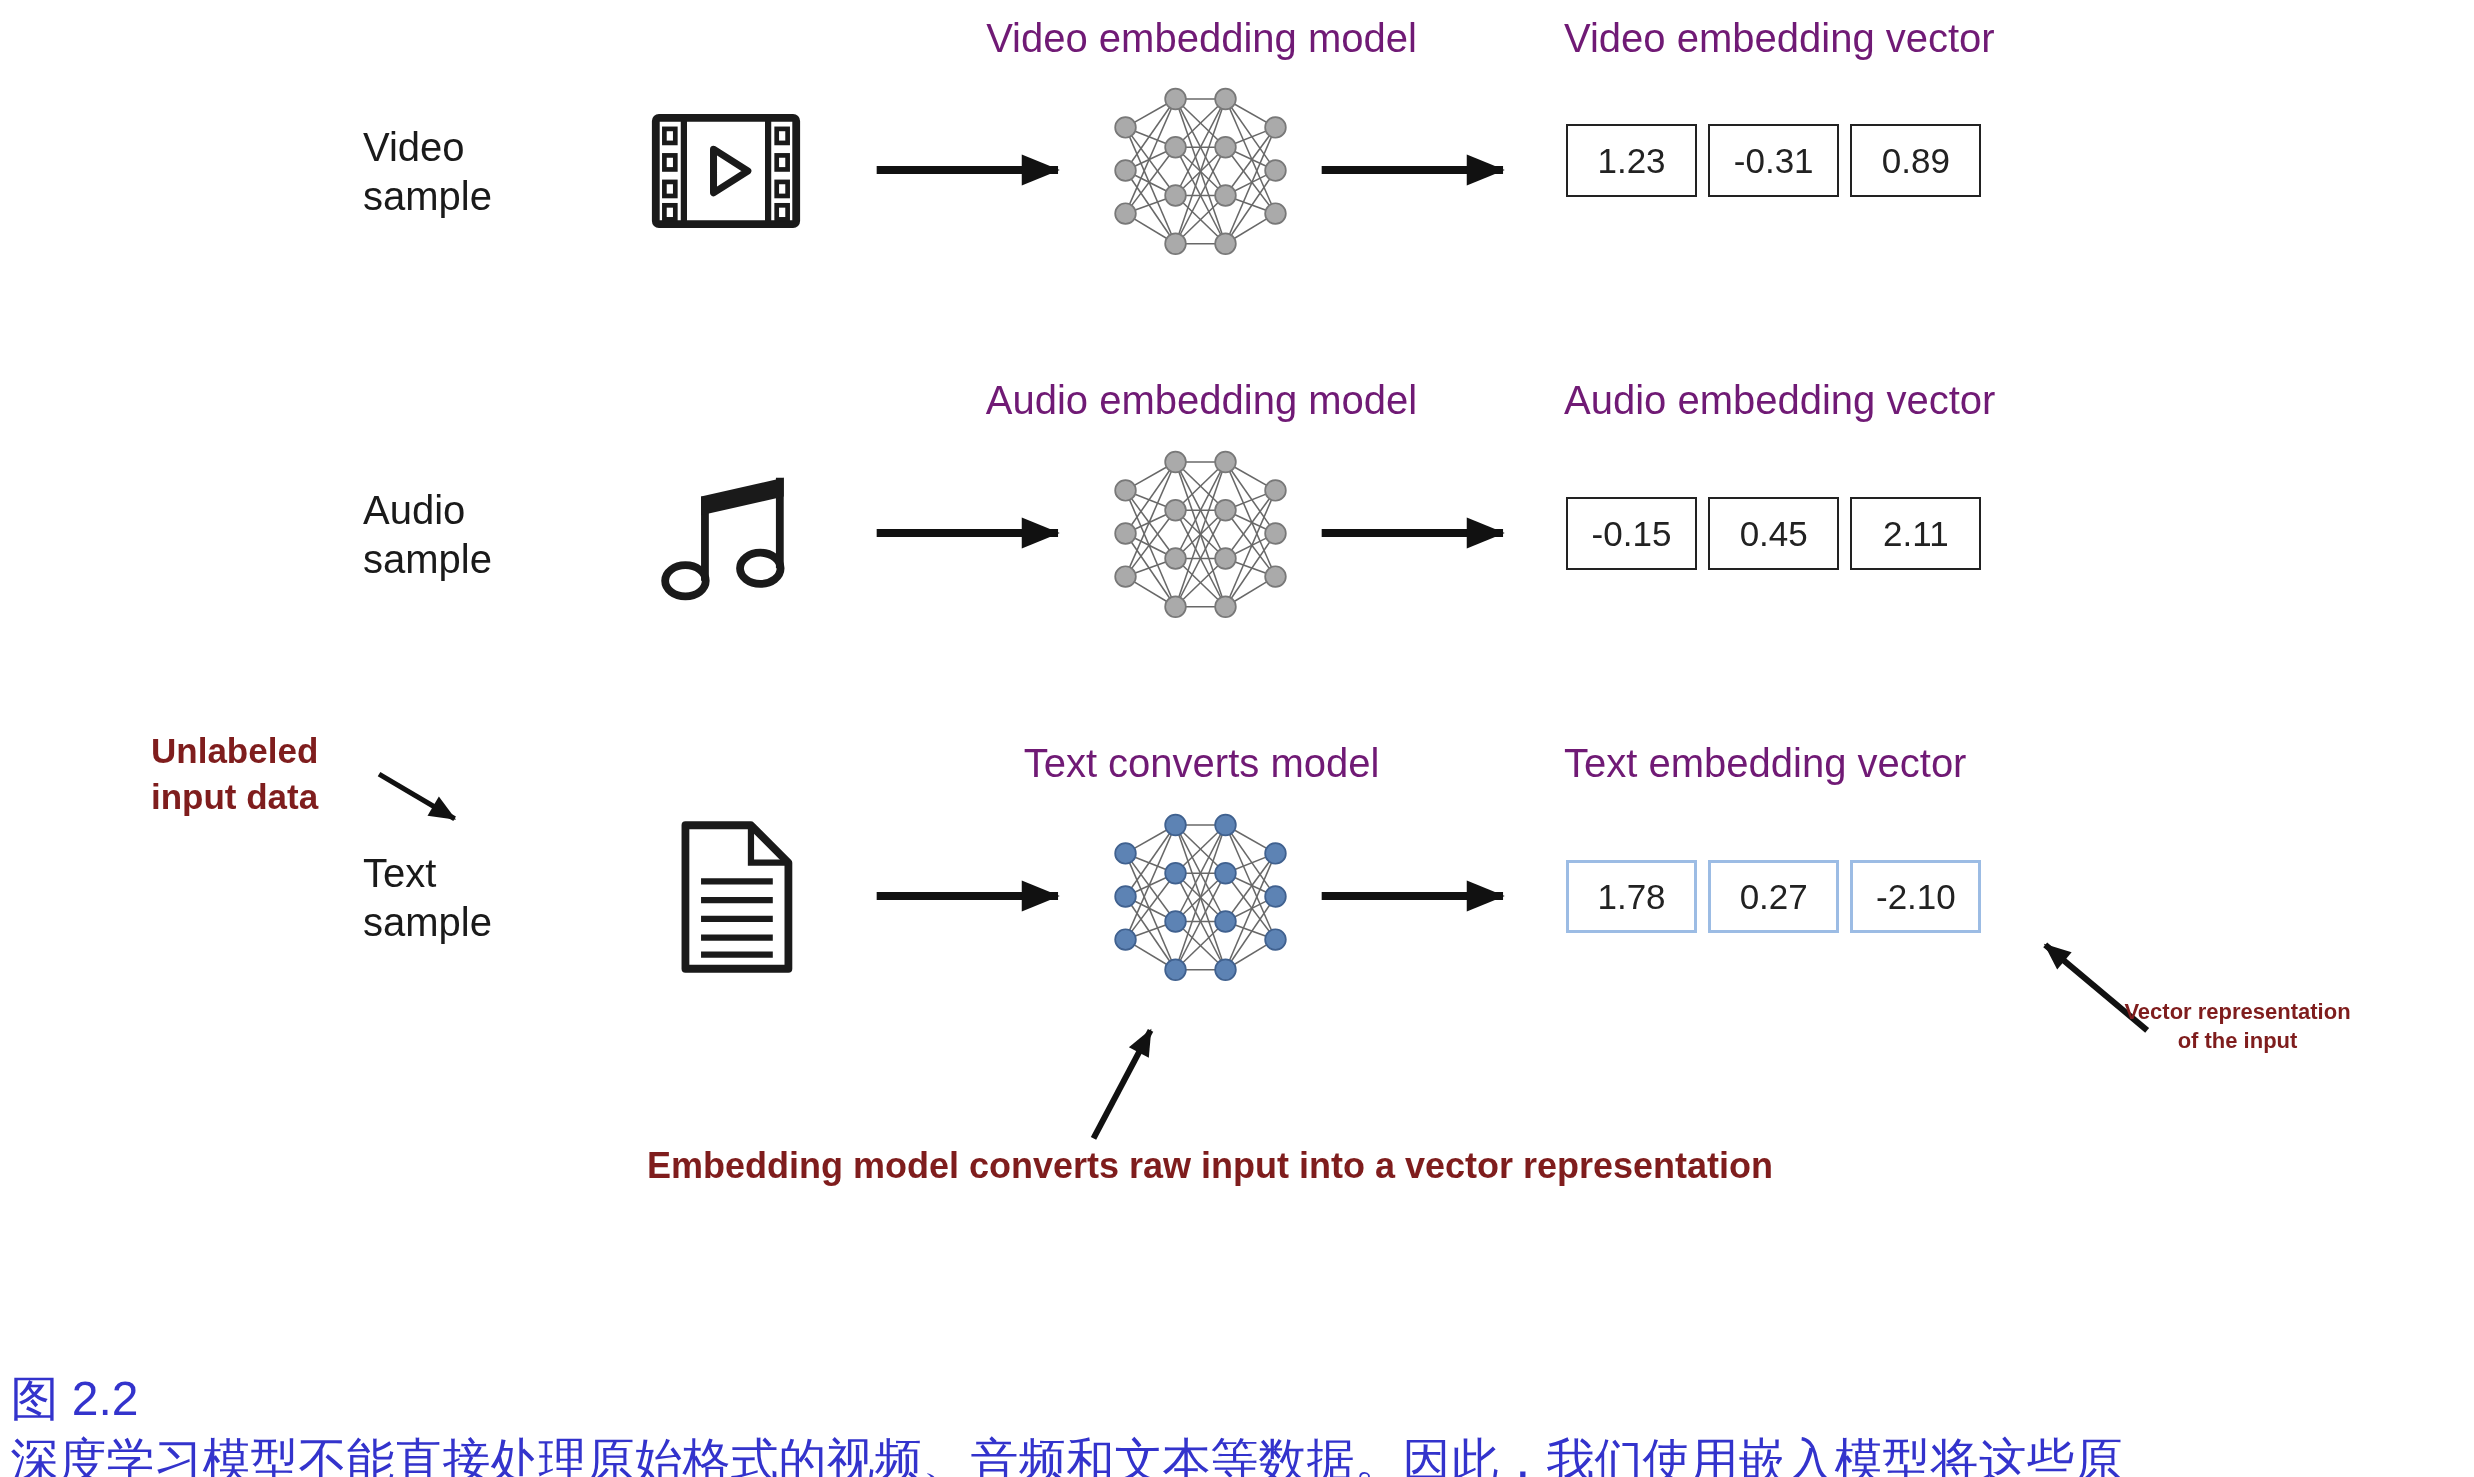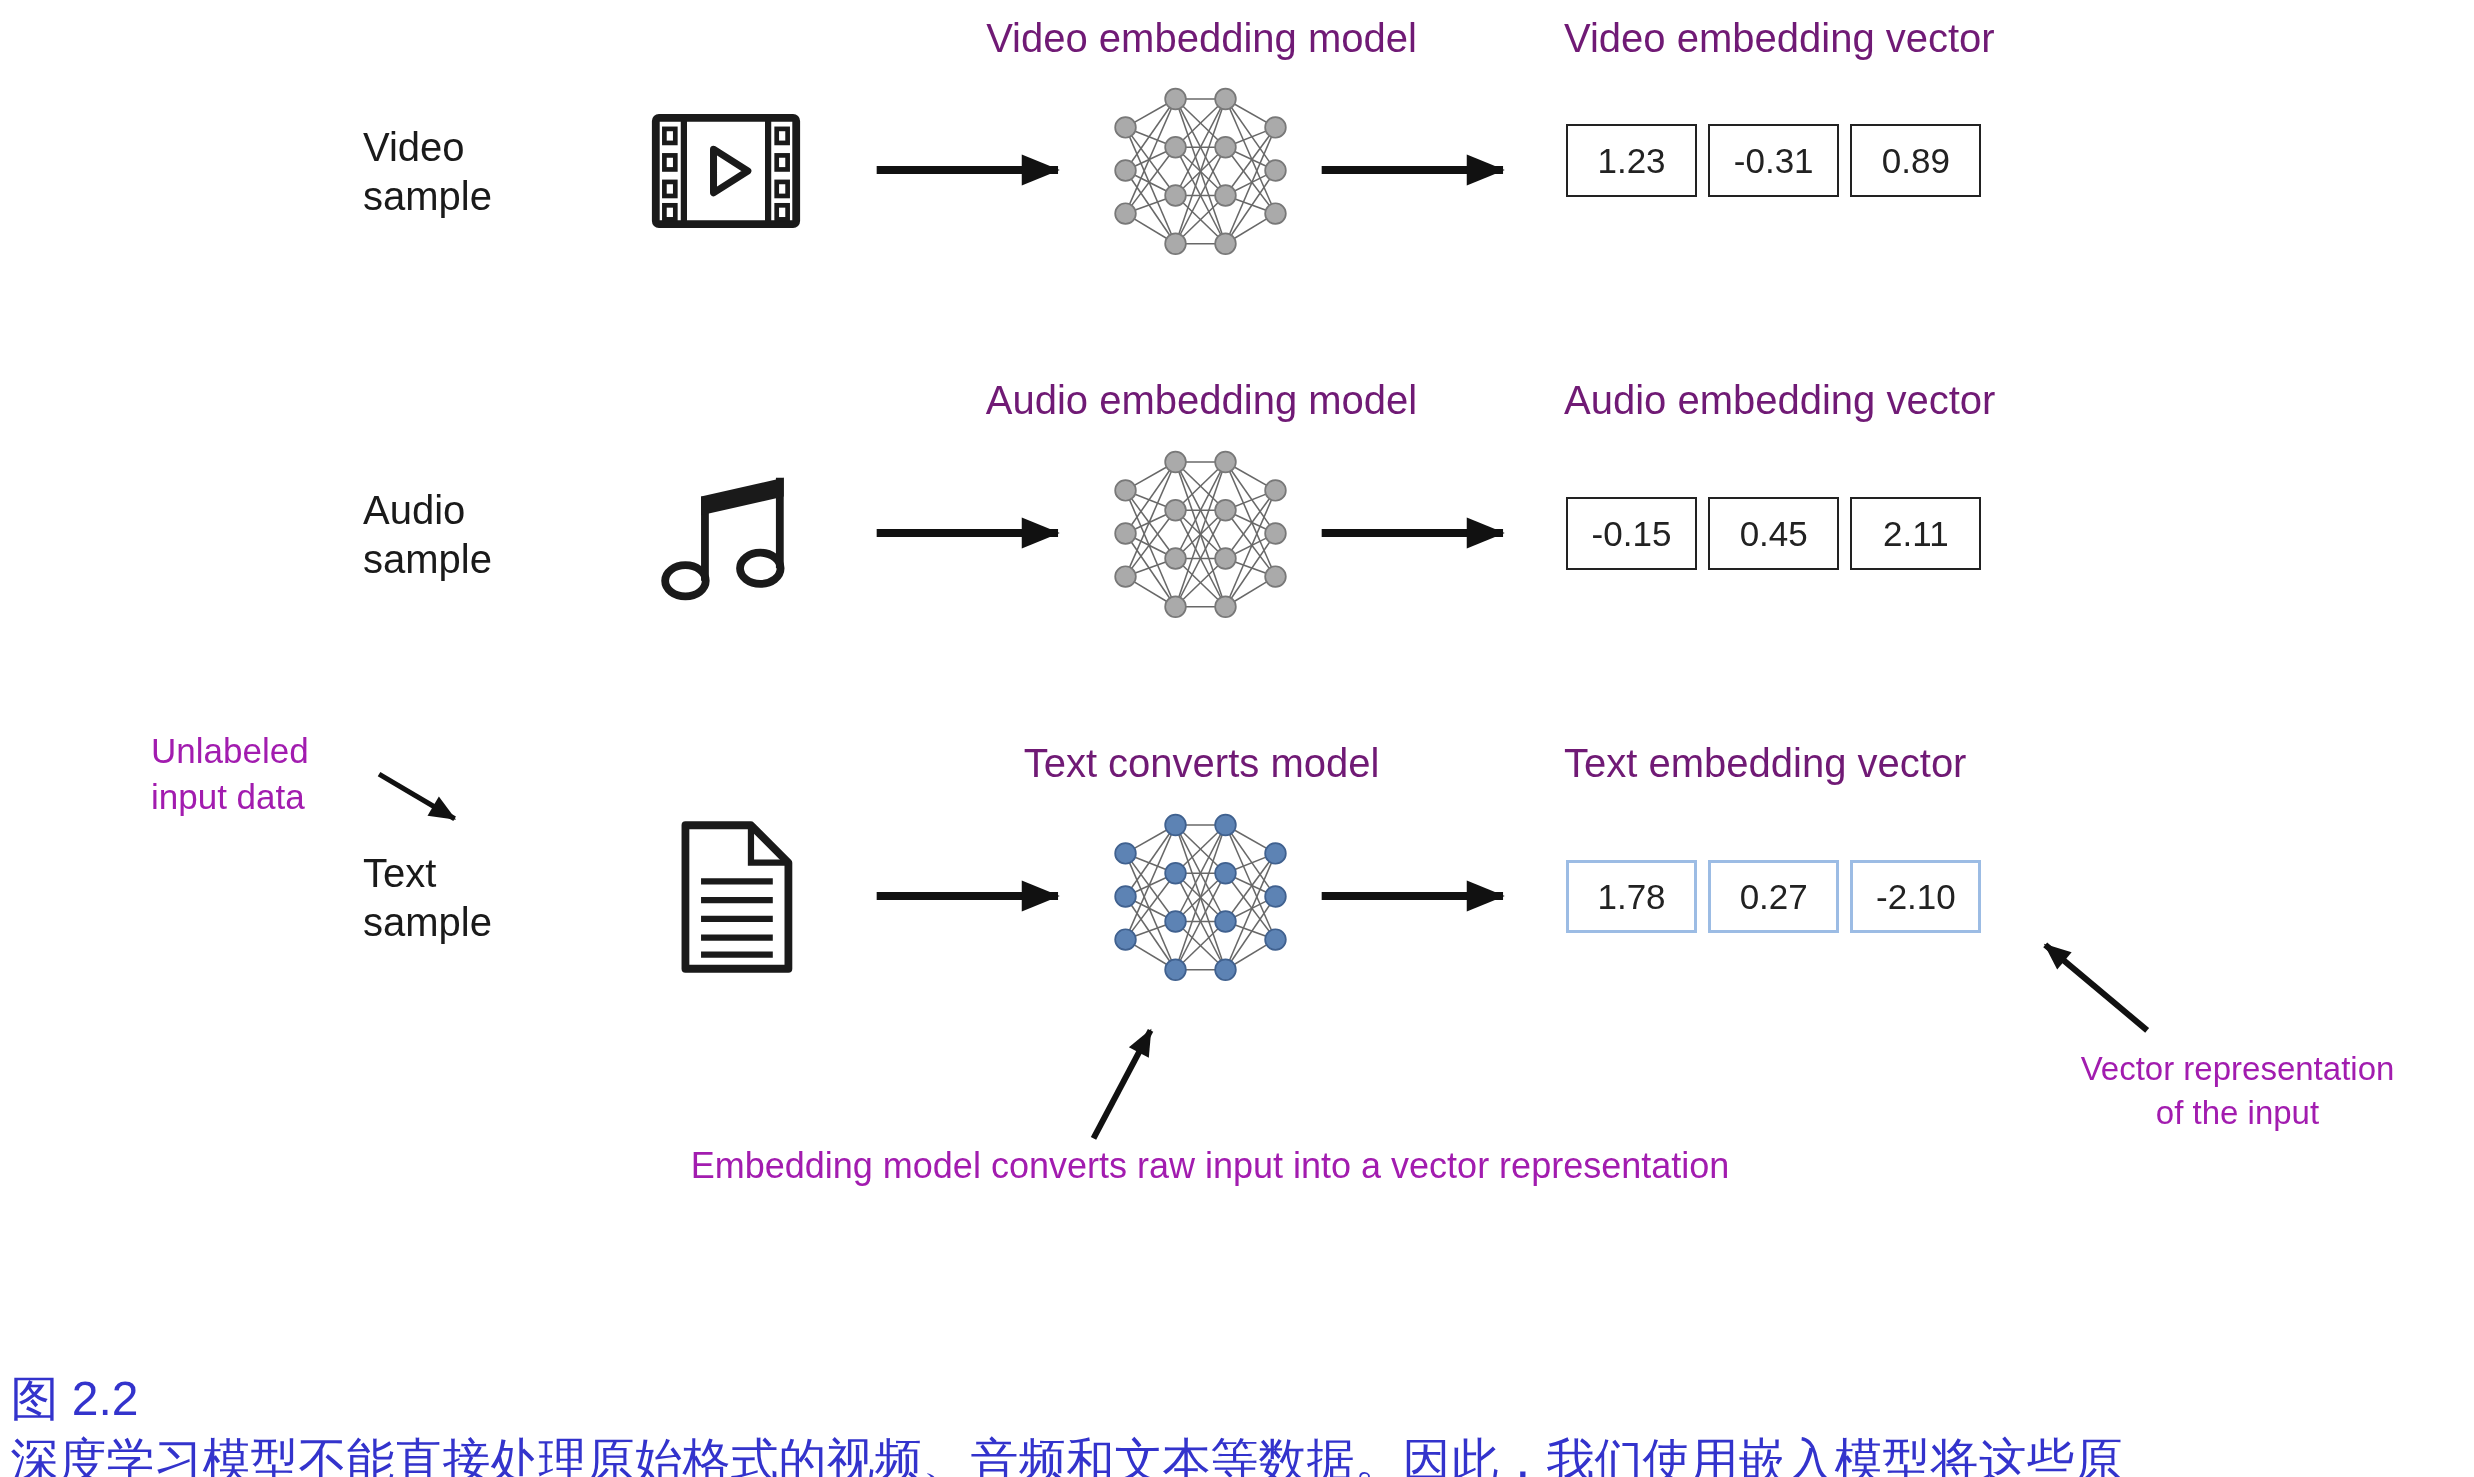--- a/index.html
+++ b/index.html
@@ -22,21 +22,21 @@
   marker path{fill:var(--arrow-black,#111)}
 
   .network{position:absolute;width:181px;height:199px}
 
   .vbox-row{position:absolute;display:flex;gap:11.2px}
   .vbox{width:131px;height:73px;border:2.6px solid #222;background:#fff;
         display:flex;align-items:center;justify-content:center;
         font-size:35px;color:#222}
   .vbox-row.blue .vbox{border-color:var(--vector-box-border-blue,#9cbce4);border-width:3.5px}
 
-  .note{position:absolute;font-weight:normal;color:#a21caf;font-size:36px;line-height:1.32;white-space:pre-line}
+  .note{position:absolute;font-weight:bold;color:#7f1d1d;font-size:36px;line-height:1.32;white-space:pre-line}
   .note.center{text-align:center}
 
   .caption{position:absolute;left:10.4px;top:1307px;width:2454px;font-size:48px;line-height:1.28;
            font-weight:500;color:var(--caption-blue,#3333cc);white-space:pre-line}
   .caption .prefix{text-underline-offset:7px}
 </style>
 </head>
 <body>
 
 <div class="canvas">
@@ -343,21 +343,21 @@
     </div>
 
     <svg class="ann-arrow" style="left:1083px;top:1013px;width:104px;height:134px" viewBox="0 0 120 155">
       <line x1="12" y1="145" x2="78" y2="20" stroke-width="7" marker-end="url(#ahs)"></line>
     </svg>
     <div class="note center" style="left:605px;top:1142px;width:1210px">Embedding model converts raw input into a vector representation</div>
 
     <svg class="ann-arrow" style="left:2026px;top:931px;width:130px;height:108px" viewBox="0 0 150 125">
       <line x1="140" y1="115" x2="22" y2="16" stroke-width="7" marker-end="url(#ahs)"></line>
     </svg>
-    <div class="note center" style="left:2013px;top:1047px;width:449px;font-size:33px">Vector representation
+    <div class="note center" style="left:2013px;top:997px;width:449px;font-size:22px">Vector representation
 of the input</div>
   </div>
 
   <div class="caption">
     <span class="prefix">图 2.2</span>
     <span>深度学习模型不能直接处理原始格式的视频、音频和文本等数据。因此，我们使用嵌入模型将这些原
 始数据转换为深度学习架构能够轻松理解和处理的稠密向量表示。该图展示了将原始数据转化为三维数值向
 量的过程。</span>
   </div>
 

